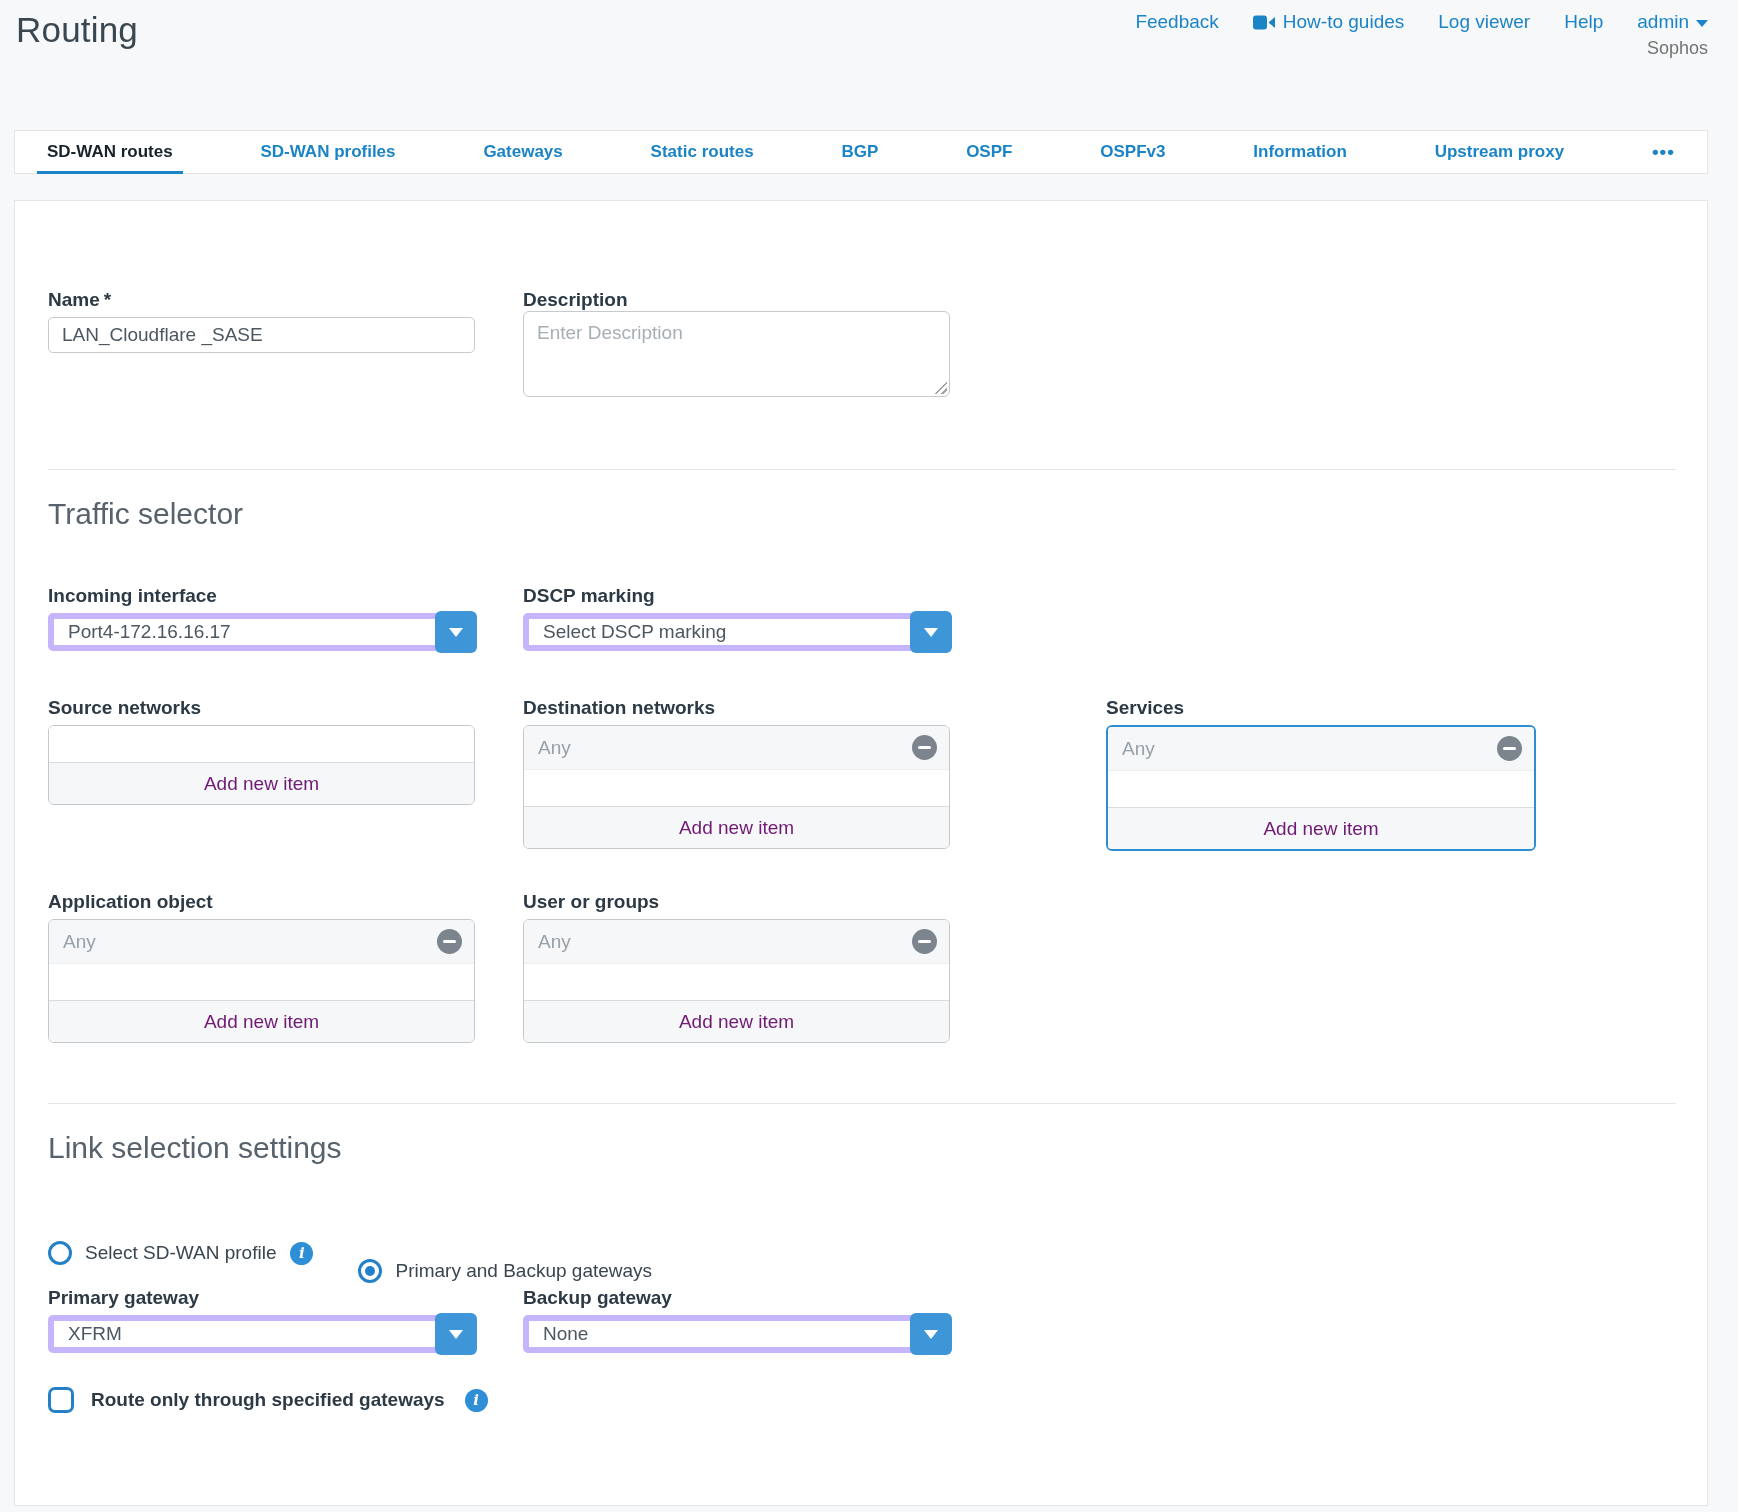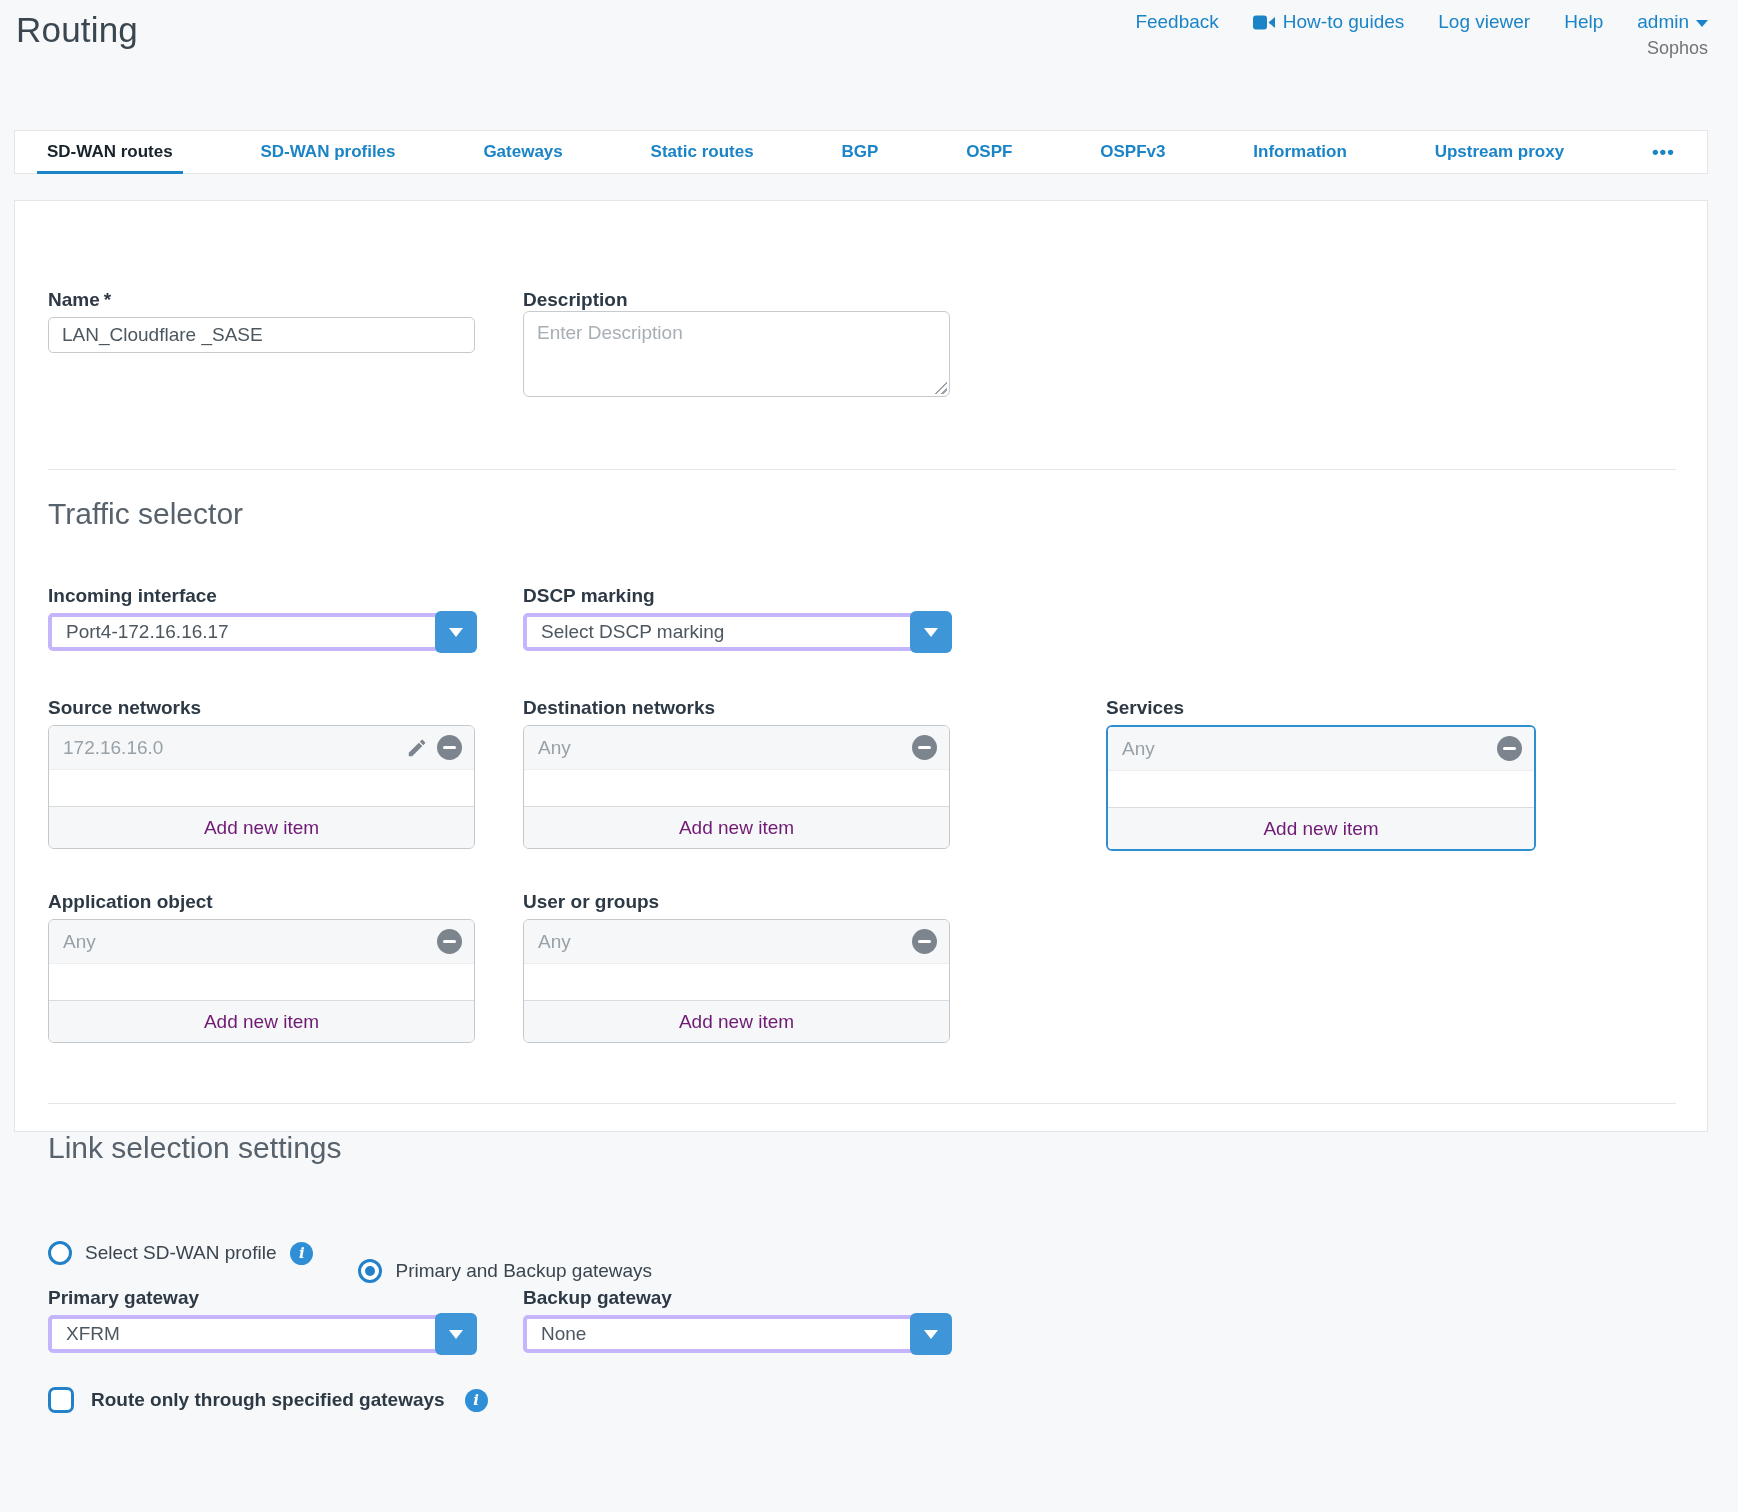--- a/index.html
+++ b/index.html
@@ -49,21 +49,21 @@
   }
   .tab.active { color: #17222b; }
   .tab.active::after {
     content: ""; position: absolute; left: 0; right: 0; bottom: -1px;
     height: 3px; background: #1b84c7;
   }
   .tab.more { font-size: 19px; letter-spacing: 1px; }
 
   
   .card {
-    position: absolute; top: 200px; left: 14px; width: 1694px; height: 932px;
+    position: absolute; top: 200px; left: 14px; width: 1694px; height: 1306px;
     background: #fff; border: 1px solid #e3e5e7;
   }
   .field-label {
     position: absolute; font-size: 19px; font-weight: 700; color: #2d3a45;
     white-space: nowrap;
   }
   .req { color: #2d3a45; margin-left: 4px; }
   .section-heading {
     position: absolute; left: 33px;
     font-size: 30px; font-weight: 400; color: #57626c;
@@ -91,21 +91,21 @@
     position: absolute; right: 3px; bottom: 3px; width: 15px; height: 15px;
     background: repeating-linear-gradient(135deg, transparent 0 3px, #9aa1a7 3px 4.6px);
     clip-path: polygon(100% 0, 0 100%, 100% 100%);
     cursor: nwse-resize;
   }
 
   
   .dropdown { position: absolute; width: 427px; height: 38px; }
   .dd-field {
     width: 100%; height: 100%;
-    border: 4px solid #c4b5fd; border-radius: 5px; background: #fff;
+    border: 6px solid #c4b5fd; border-radius: 5px; background: #fff;
     display: flex; align-items: center; padding: 0 50px 0 14px;
     font-size: 19px; color: #4c5760; cursor: pointer; white-space: nowrap; overflow: hidden;
   }
   .dd-btn {
     position: absolute; right: -2px; top: -2px; width: 42px; height: 42px;
     background: #3e96d8; border-radius: 6px;
     display: flex; align-items: center; justify-content: center; cursor: pointer;
   }
   .dd-arrow {
     width: 0; height: 0;
@@ -229,31 +229,20 @@
     <div class="field-label" style="top:384px; left:508px;">DSCP marking</div>
     <div class="dropdown" style="top:412px; left:508px;">
       <div class="dd-field">Select DSCP marking</div>
       <div class="dd-btn">
         <div class="dd-arrow"></div>
       </div>
     </div>
 
     <div class="field-label" style="top:496px; left:33px;">Source networks</div>
     <div class="listbox" style="top:524px; left:33px;">
-      <div class="lb-row">
-        <span class="grow">172.16.16.0</span>
-        <span class="pencil-icon">
-          <svg width="22" height="22" viewBox="0 0 24 24">
-              <path fill="#7c858e" d="M3 17.25V21h3.75L17.81 9.94l-3.75-3.75L3 17.25zM20.71 7.04a1 1 0 0 0 0-1.41l-2.34-2.34a1 1 0 0 0-1.41 0l-1.83 1.83 3.75 3.75 1.83-1.83z"></path>
-            </svg>
-        </span>
-        <span class="minus-icon">
-            <span class="bar"></span>
-          </span>
-      </div>
       <div class="lb-spacer"></div>
       <div class="lb-footer">Add new item</div>
     </div>
 
     <div class="field-label" style="top:496px; left:508px;">Destination networks</div>
     <div class="listbox" style="top:524px; left:508px;">
       <div class="lb-row">
         <span class="grow">Any</span>
         <span class="minus-icon">
             <span class="bar"></span>

